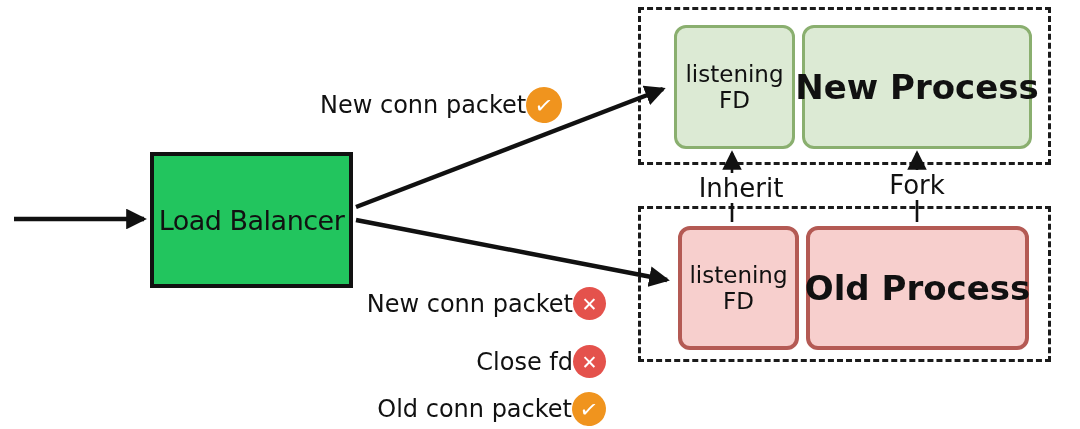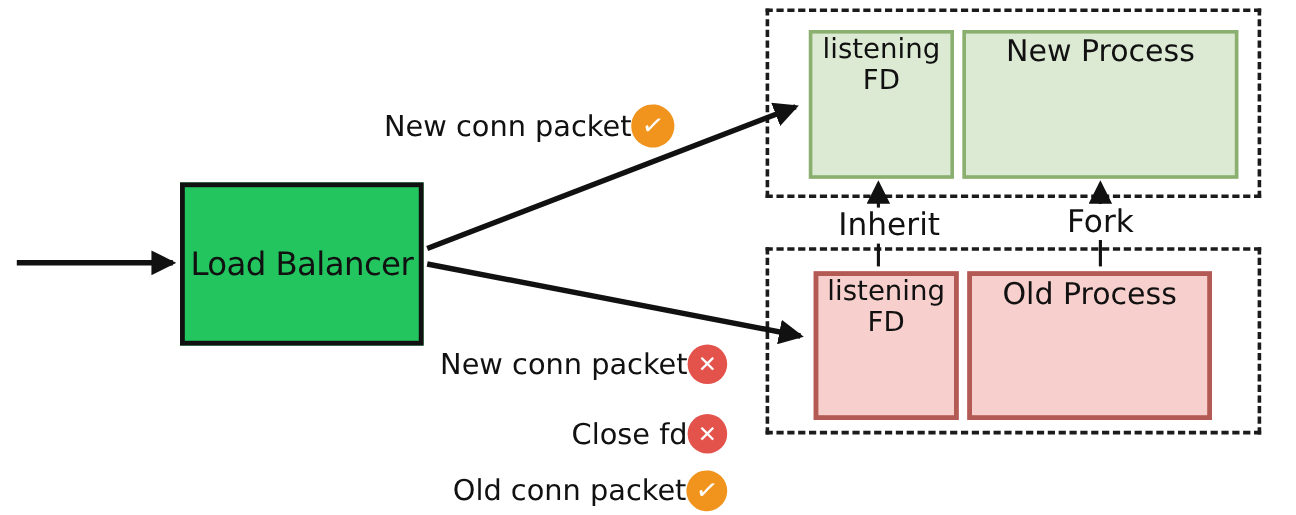--- a/index.html
+++ b/index.html
@@ -24,32 +24,32 @@
   
   .group{
     position:absolute;box-sizing:border-box;
     border:3px dashed #1b1b1b;background:transparent;z-index:1;
   }
   .group.new{left:638px;top:7px;width:413px;height:158px;}
   .group.old{left:638px;top:206px;width:413px;height:156px;}
 
   .node{
     position:absolute;box-sizing:border-box;
-    display:flex;align-items:flex-start;justify-content:center;
-    text-align:center;z-index:2;
+    display:flex;align-items:center;justify-content:center;
+    text-align:center;z-index:2;border-radius:12px;
   }
   .node.green{background:#dcead4;border:3.5px solid #8aaf6f;}
   .node.red{background:#f7cfcd;border:4px solid #b45a54;}
   .fd{font-size:23px;line-height:1.15;}
-  .proc{font-size:25px;white-space:nowrap;}
+  .proc{font-size:34px;white-space:nowrap;font-weight:bold;}
 
   .g-fd{left:33px;top:15px;width:121px;height:124px;}
   .g-proc{left:161px;top:15px;width:230px;height:124px;}
   .r-fd{left:37px;top:17px;width:121px;height:124px;}
-  .r-proc{left:165px;top:17px;width:204px;height:124px;}
+  .r-proc{left:165px;top:17px;width:223px;height:124px;}
 
   
   .conn-label{
     position:absolute;transform:translate(-50%,-50%);
     background:#fff;padding:0 7px;font-size:26px;z-index:6;white-space:nowrap;
   }
 
   
   .flow-row{
     position:absolute;display:flex;align-items:center;z-index:3;

